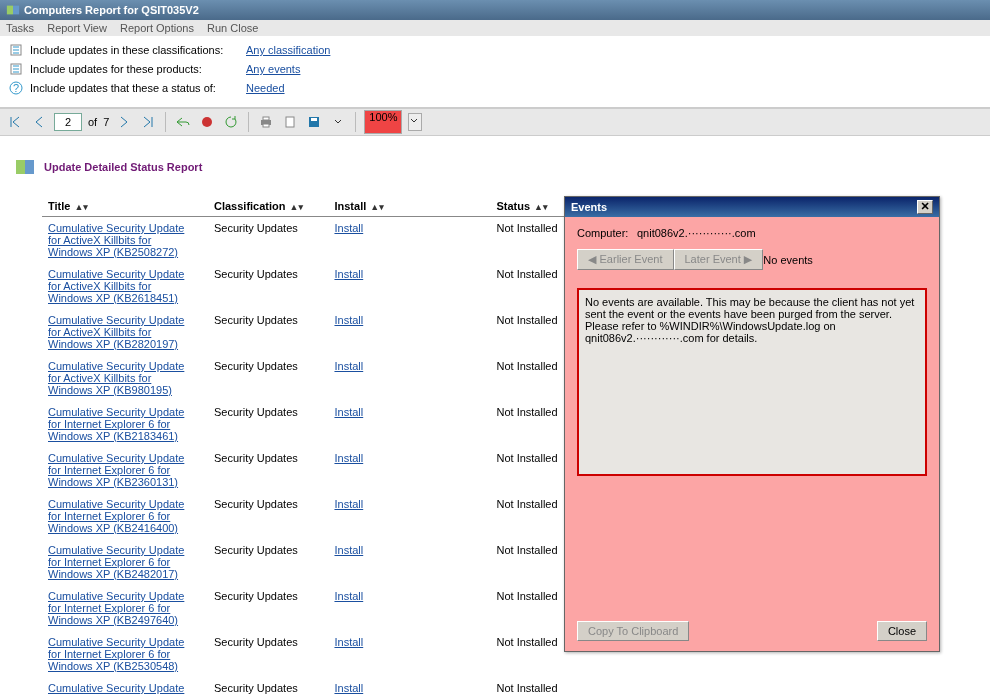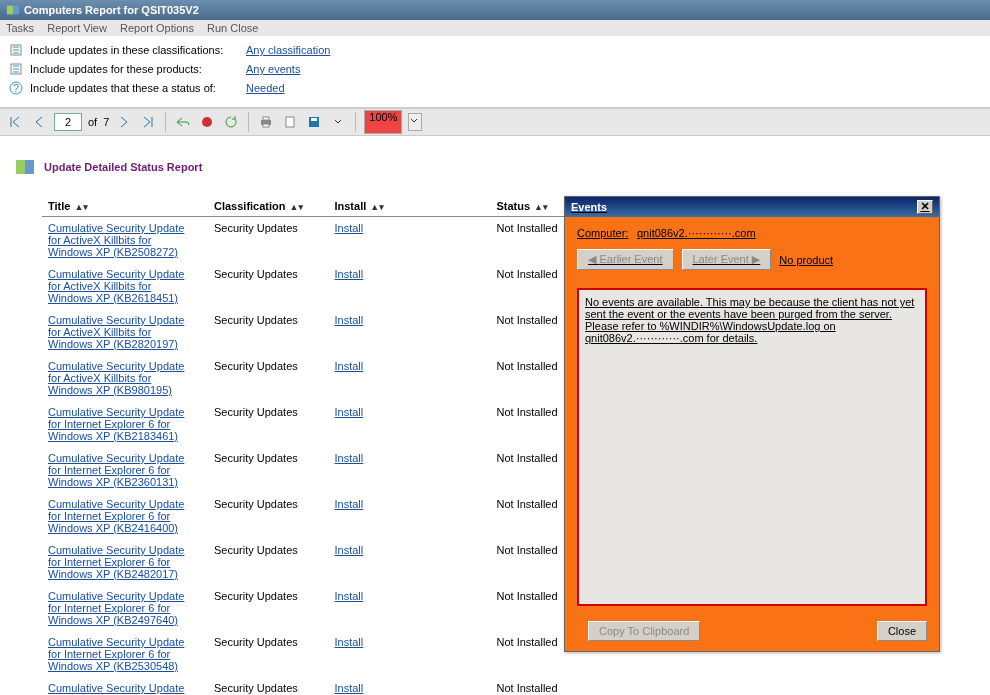--- a/index.html
+++ b/index.html
@@ -22,30 +22,30 @@
 .body { padding: 20px 14px; position:relative; }
 .reporthead { display:flex; align-items:center; gap:8px; margin-bottom:18px; }
 .reporthead svg{width:22px;height:22px;}
 .reporthead b { color:#701a75; font-size:11px; }
 table.rep { border-collapse:collapse; width:530px; margin-left:28px; }
 table.rep th { text-align:left; font-weight:bold; border-bottom:1px solid #888; padding:4px 6px; position:relative;}
 .sortico { font-size:9px; color:#333; margin-left:4px;}
 table.rep td { padding:5px 6px; vertical-align:top; }
 .tlink { color:#1a4fa0; text-decoration:underline; cursor:pointer; width:150px; display:block;}
 .col-title{width:170px;} .col-class{width:140px;margin-left:10px;} .col-app{width:100px;} .col-stat{width:100px;}
-.dialog { position:absolute; left:564px; top:196px; width:376px; height:456px; border:1px solid #666; background:#f97316; font-size:11px; box-shadow:1px 1px 3px rgba(0,0,0,0.3);text-decoration:underline;}
+.dialog { position:absolute; left:564px; top:196px; width:376px; height:456px; border:1px solid #666; background:#fca5a5; font-size:11px; box-shadow:1px 1px 3px rgba(0,0,0,0.3);}
 .dtitle { background:linear-gradient(#0a246a,#3a6ea5); color:#fff; font-weight:bold; padding:3px 6px; display:flex; justify-content:space-between; align-items:center;}
 .dclose { width:16px;height:14px; background:#d4d0c8; border:1px solid #fff; border-right-color:#666;border-bottom-color:#666; text-align:center; font-weight:bold; color:#000; line-height:11px; cursor:pointer;}
 .dbody { padding:10px 12px; }
 .drow { display:flex; margin-bottom:4px; }
 .drow .lab { width:60px; }
-.dbtns { margin-top:10px; display:flex; gap:8px; align-items:center;}
+.dbtns { margin-top:10px; display:flex; gap:0; align-items:center;}
 .dbtn { background:#d4d0c8; border:1px solid #fff; border-right-color:#888;border-bottom-color:#888; padding:3px 10px; color:#888; }
-.msgbox { margin:8px 12px; border:2px solid #c00; background:#e8e6e2; padding:6px; height:318px; }
-.dfoot { position:absolute; bottom:10px; left:23px; right:12px; display:flex; justify-content:space-between;}
+.msgbox { margin:8px 12px; border:2px solid #c00; background:#e8e6e2; padding:6px; height:188px; }
+.dfoot { position:absolute; bottom:10px; left:12px; right:12px; display:flex; justify-content:space-between;}
 .dfoot .dbtn { color:#888; }
 .dfoot .dbtn.close { color:#000; }
 svg{display:block;}
 </style>
 </head>
 <body>
 
 <div class="titlebar">
   <span>
       <svg viewBox="0 0 16 16">
@@ -309,21 +309,21 @@
     <span class="dclose">✕</span>
   </div>
   <div class="dbody">
     <div class="drow">
         <span class="lab">Computer:</span>
         <span>qnit086v2.············.com</span>
       </div>
     <div class="dbtns">
       <span class="dbtn">◀ <span>Earlier Event</span></span>
       <span class="dbtn"><span>Later Event</span> ▶</span>
-      <span>No product</span>
+      <span>No events</span>
     </div>
   </div>
   <div class="msgbox">
     <span>No events are available. This may be because the client has not yet sent the event or the events have been purged from the server. Please refer to %WINDIR%\WindowsUpdate.log on qnit086v2.············.com for details.</span>
   </div>
   <div class="dfoot">
     <span class="dbtn">Copy To Clipboard</span>
     <span class="dbtn close">Close</span>
   </div>
 </div>

